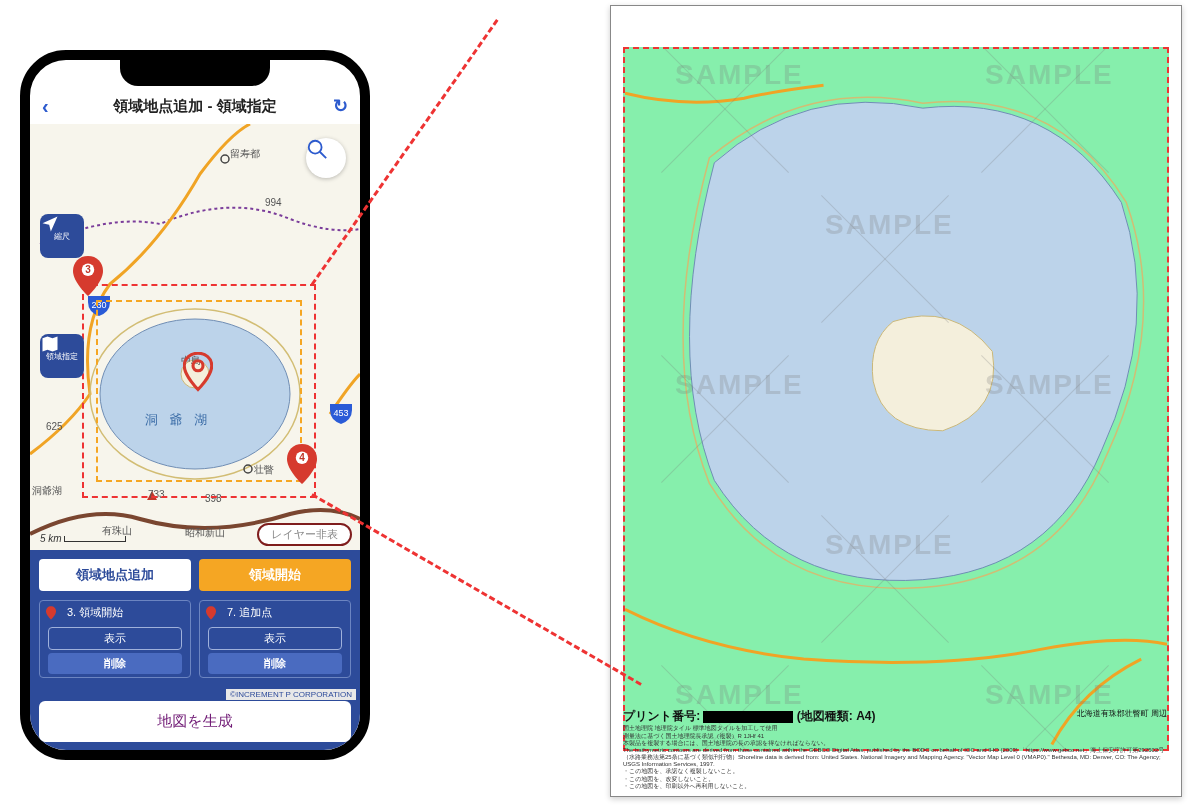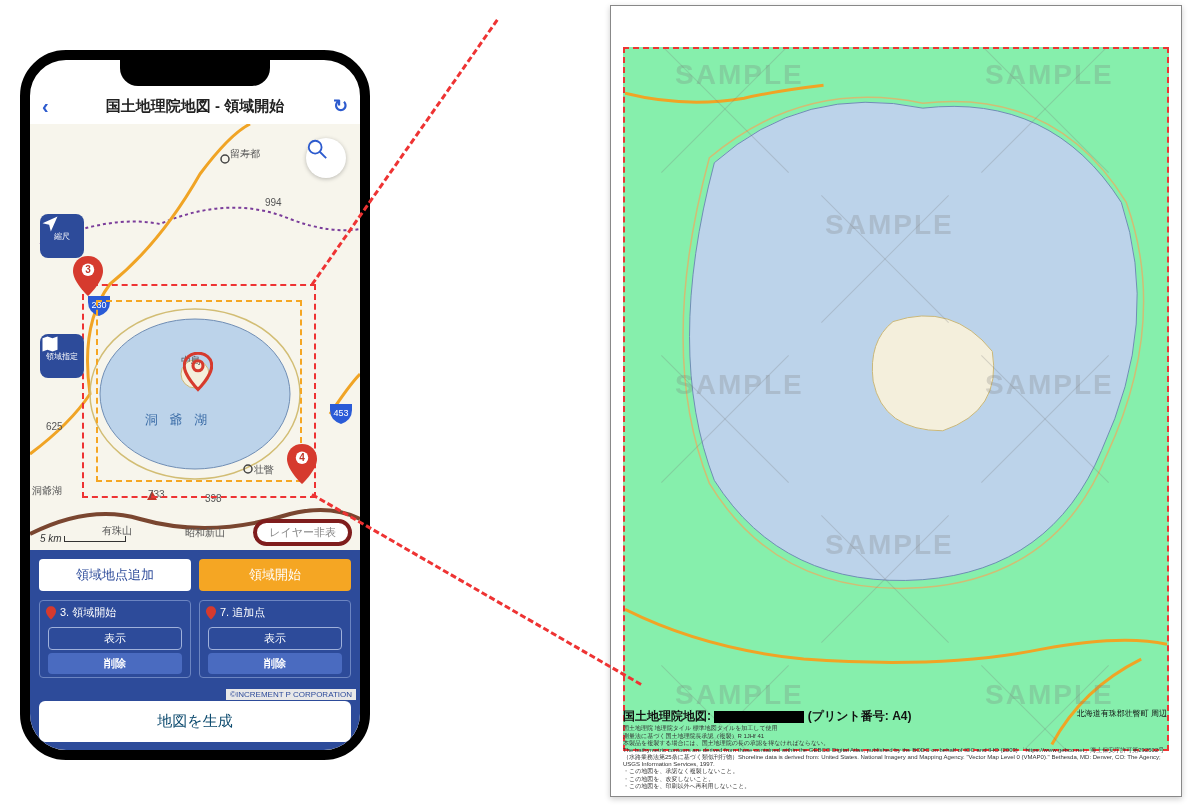--- a/index.html
+++ b/index.html
@@ -48,62 +48,62 @@
     display:flex; align-items:center; justify-content:center;
   }
   .search-btn svg{width:22px;height:22px;stroke:#2D5BCE;fill:none;stroke-width:2;}
   .scale-bar{
     position:absolute; left:10px; bottom:6px;
     font-size:10px; color:#333;font-style:italic;
   }
   .scale-bar .bar{ display:inline-block; width:60px; height:0; border-bottom:1px solid #333; border-left:1px solid #333; border-right:1px solid #333; height:5px; vertical-align:middle; }
   .layer-toggle{
     position:absolute; right:8px; bottom:4px;
-    border:4px solid #7f1d1d; border-radius:16px; padding:2px 12px;
+    border:2px solid #7f1d1d; border-radius:16px; padding:2px 12px;
     font-size:11px; color:#888; background:#fff;
   }
   
   .pin{ position:absolute; width:30px; height:40px; transform:translate(-50%,-100%);}
   .pin svg{width:100%;height:100%;}
   .pin .n{position:absolute;left:50%;top:8px;transform:translateX(-50%);font-size:10px;font-weight:700;color:#c0392b;}
   
   .sel-outer{ position:absolute; border:2px dashed #e33; }
   .sel-inner{ position:absolute; border:2px dashed #f5a623; }
   
   .panel{
     position:absolute; left:0; right:0; bottom:0; height:200px;
     background:#2D4B9A; color:#fff; font-size:12px;
   }
   .panel .row-btns{
     display:flex; gap:8px; padding:9px;
   }
   .wide-btn{
-    flex:1; text-align:center; padding:7px 0; border-radius:4px; font-size:13px;
+    flex:1; text-align:center; padding:7px 0; border-radius:4px; font-size:13px;font-weight:bold;
   }
   .btn-white{ background:#fff; color:#2D4B9A; }
   .btn-orange{ background:#f5a623; color:#fff; }
   .cards{ display:flex; gap:8px; padding:0 9px; }
   .card{
     flex:1; border:1px solid #6c85c1; border-radius:4px;
     font-size:11px;
   }
-  .card-title{ display:flex; align-items:center; gap:4px; padding:4px 6px;}
+  .card-title{ display:flex; align-items:center; gap:11px; padding:4px 6px;}
   .card-title svg{width:10px;height:14px;}
   .mini-btn{
     margin:3px 8px; padding:3px 0; text-align:center;
     border:1px solid #9fb1db; border-radius:4px; font-size:11px;
   }
   .mini-btn.solid{ background:#4a6bc0; border:none;font-weight:bold; }
   .copyright{
     position:absolute; right:4px; bottom:50px; font-size:8px; color:#2D4B9A;
     background:#e8e8e8; padding:1px 4px;
   }
   .gen-btn{
     position:absolute; left:9px; right:9px; bottom:8px;
-    background:#fff; color:#0c4a6e; text-align:center;
+    background:#fff; color:#701a75; text-align:center;
     padding:11px 0; border-radius:6px; font-size:15px;
   }
   
   .print-sheet{
     position:absolute; left:610px; top:5px;
     width:570px; height:790px;
     border:1px solid #888; background:#fff;
     box-shadow:0 2px 6px rgba(0,0,0,.2);
   }
   .print-map{ position:absolute; left:12px; top:12px; right:12px; height:700px; border:2px dashed #e33; background:#86efac; overflow:hidden;margin-top:29px;}
@@ -135,21 +135,21 @@
   }
 </style>
 </head>
 <body>
 
 <div class="phone-frame">
   <div class="notch"></div>
 
   <div class="hdr">
     <span class="back">‹</span>
-    <span>国土地理院地図 - 領域開始</span>
+    <span>領域地点追加 - 領域指定</span>
     <span class="reload">↻</span>
   </div>
 
   <div class="map-area">
     <svg viewBox="0 0 330 430">
 
       <path class="boundary" d="M10,120 Q80,90 130,100 Q200,70 260,95 Q300,110 330,105"></path>
       <path class="rail" d="M0,410 Q60,380 110,395 Q180,415 260,390 Q300,380 330,395"></path>
       <path class="road" d="M0,330 Q40,300 60,270 Q50,200 80,160 Q130,120 170,50 Q200,10 220,0"></path>
       <path class="road" d="M300,290 Q320,260 330,250"></path>
@@ -296,23 +296,23 @@
     <div class="wm-x" style="left:180px;top:130px"></div>
     <div class="wm-x" style="left:20px; top:290px"></div>
     <div class="wm-x" style="left:340px;top:290px"></div>
     <div class="wm-x" style="left:180px;top:450px"></div>
     <div class="wm-x" style="left:20px; top:600px"></div>
     <div class="wm-x" style="left:340px;top:600px"></div>
   </div>
 
   <div class="print-footer">
     <span class="num">
-      <span>国土地理院地図:</span>
+      <span>プリント番号:</span>
       <span class="redact"></span>
-      <span>(プリント番号: A4)</span>
+      <span>(地図種類: A4)</span>
     </span>
     <span class="print-loc">北海道有珠郡壮瞥町 周辺</span>
     <span class="fine">国土地理院 地理院タイル 標準地図タイルを加工して使用</span>
     <span class="fine">測量法に基づく国土地理院長承認（複製）R 1JHf 41</span>
     <span class="fine">本製品を複製する場合には、国土地理院の長の承認を得なければならない。</span>
     <span class="fine">The bathymetric contours are derived from those contained within the GEBCO Digital Atlas, published by the BODC on behalf of IOC and IHO (2003) 「https://www.gebco.net」海上保安庁許可第292502号（水路業務法第25条に基づく類似刊行物）Shoreline data is derived from: United States. National Imagery and Mapping Agency. "Vector Map Level 0 (VMAP0)." Bethesda, MD: Denver, CO: The Agency; USGS Information Services, 1997.</span>
     <span class="fine">・この地図を、承諾なく複製しないこと。</span>
     <span class="fine">・この地図を、改変しないこと。</span>
     <span class="fine">・この地図を、印刷以外へ再利用しないこと。</span>
   </div>

